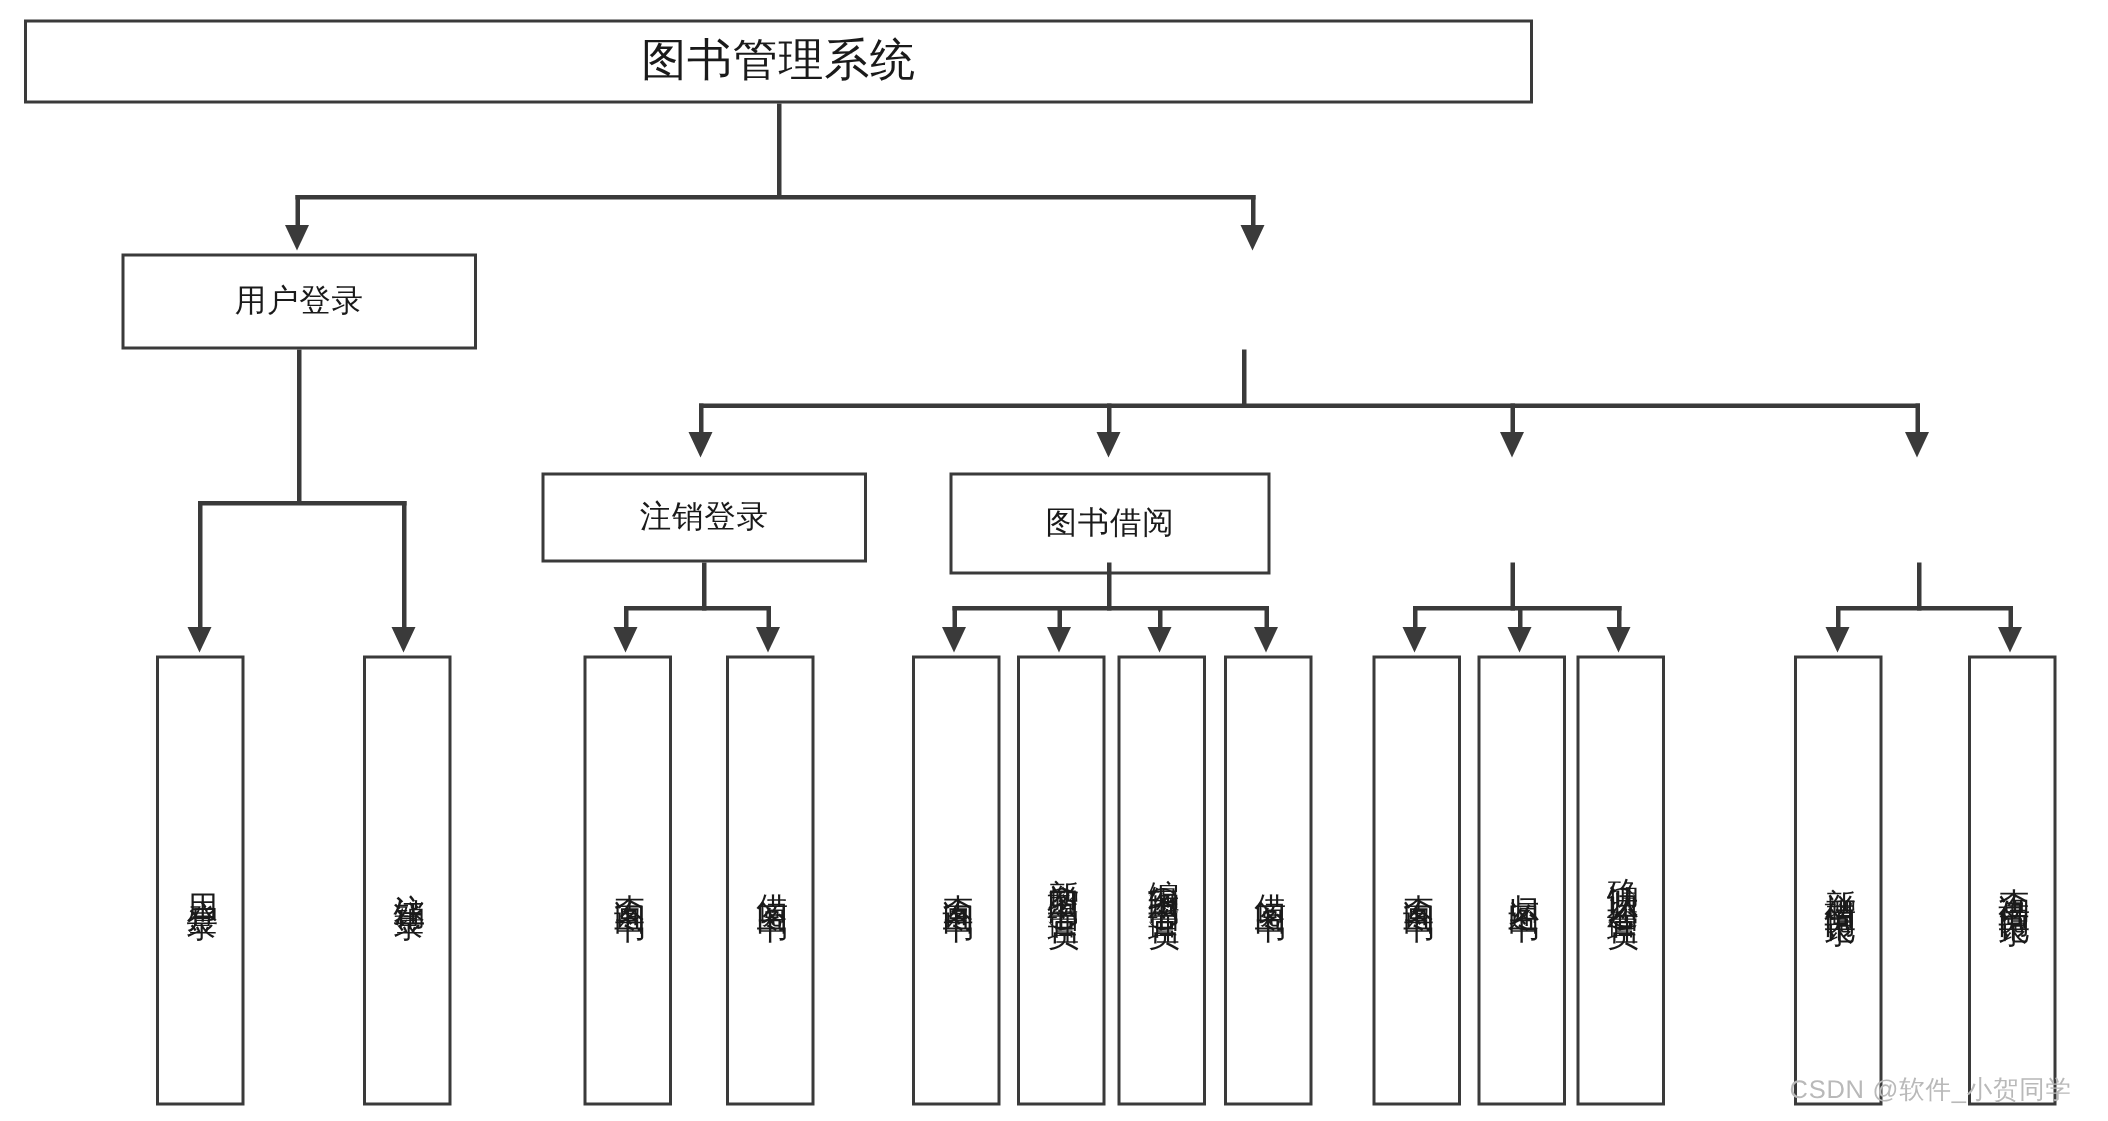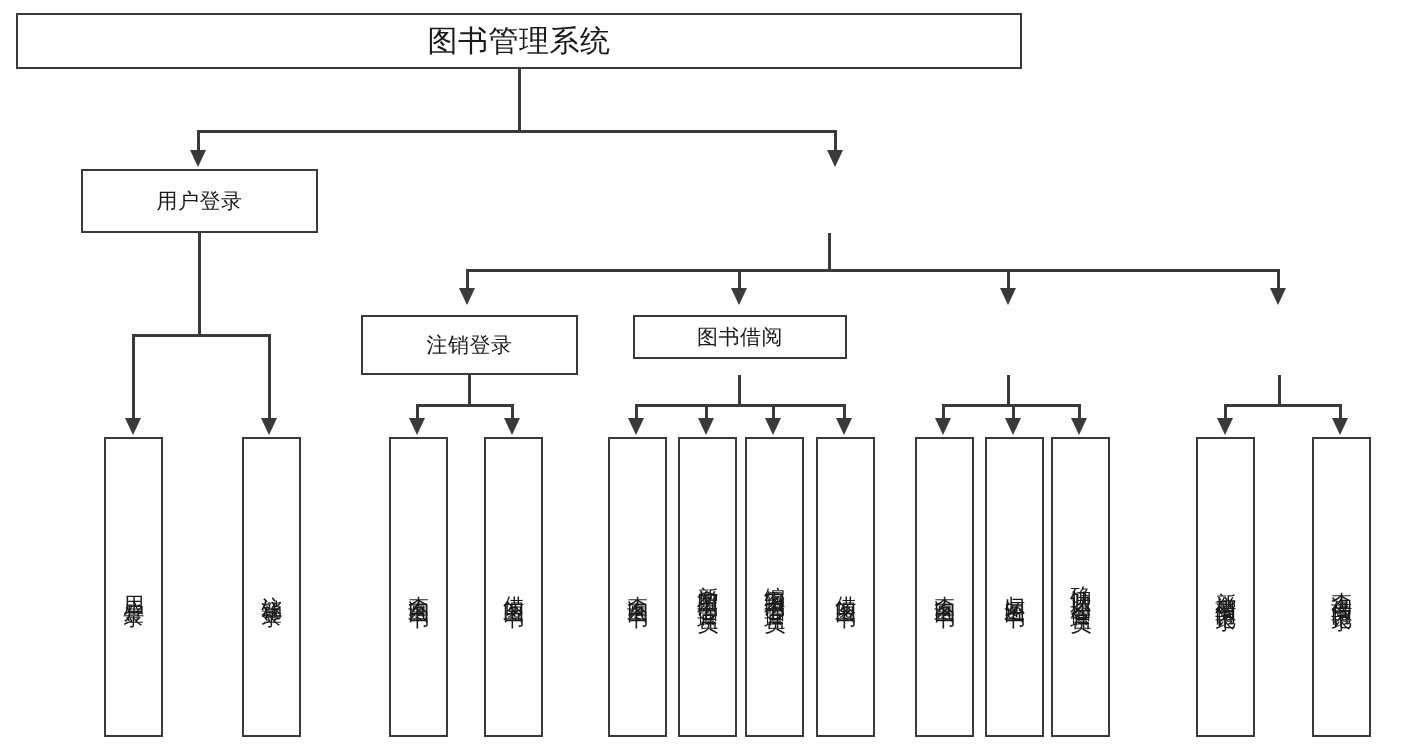--- a/index.html
+++ b/index.html
@@ -125,21 +125,21 @@
   <div class="vline" style="left:1277px; top:269px; height:21px;"></div>
   <div class="arrow" style="left:459px; top:288px;"></div>
   <div class="arrow" style="left:731px; top:288px;"></div>
   <div class="arrow" style="left:1000px; top:288px;"></div>
   <div class="arrow" style="left:1270px; top:288px;"></div>
 
   <div class="node h" style="left:361px; top:315px; width:217px; height:60px;">
     <span class="label">注销登录</span>
   </div>
 
-  <div class="node h" style="left:633px; top:315px; width:214px; height:44px;">
+  <div class="node h" style="left:633px; top:315px; width:214px; height:68px;">
     <span class="label">图书借阅</span>
   </div>
 
 
 
   <div class="vline" style="left:468px; top:375px; height:32px;"></div>
   <div class="hline" style="left:416px; top:404px; width:98px;"></div>
   <div class="vline" style="left:416px; top:404px; height:16px;"></div>
   <div class="vline" style="left:511px; top:404px; height:16px;"></div>
   <div class="arrow" style="left:409px; top:418px;"></div>
@@ -217,14 +217,15 @@
   </div>
 
   <div class="node v" style="left:1196px; top:437px; width:59px; height:300px;">
     <span class="label">新增借阅记录</span>
   </div>
 
   <div class="node v" style="left:1312px; top:437px; width:59px; height:300px;">
     <span class="label">查询借阅记录</span>
   </div>
 
+  <div class="watermark" style="left:1193px; top:715px;">CSDN @软件_小贺同学</div>
 
 </div>
 
 </body></html>

